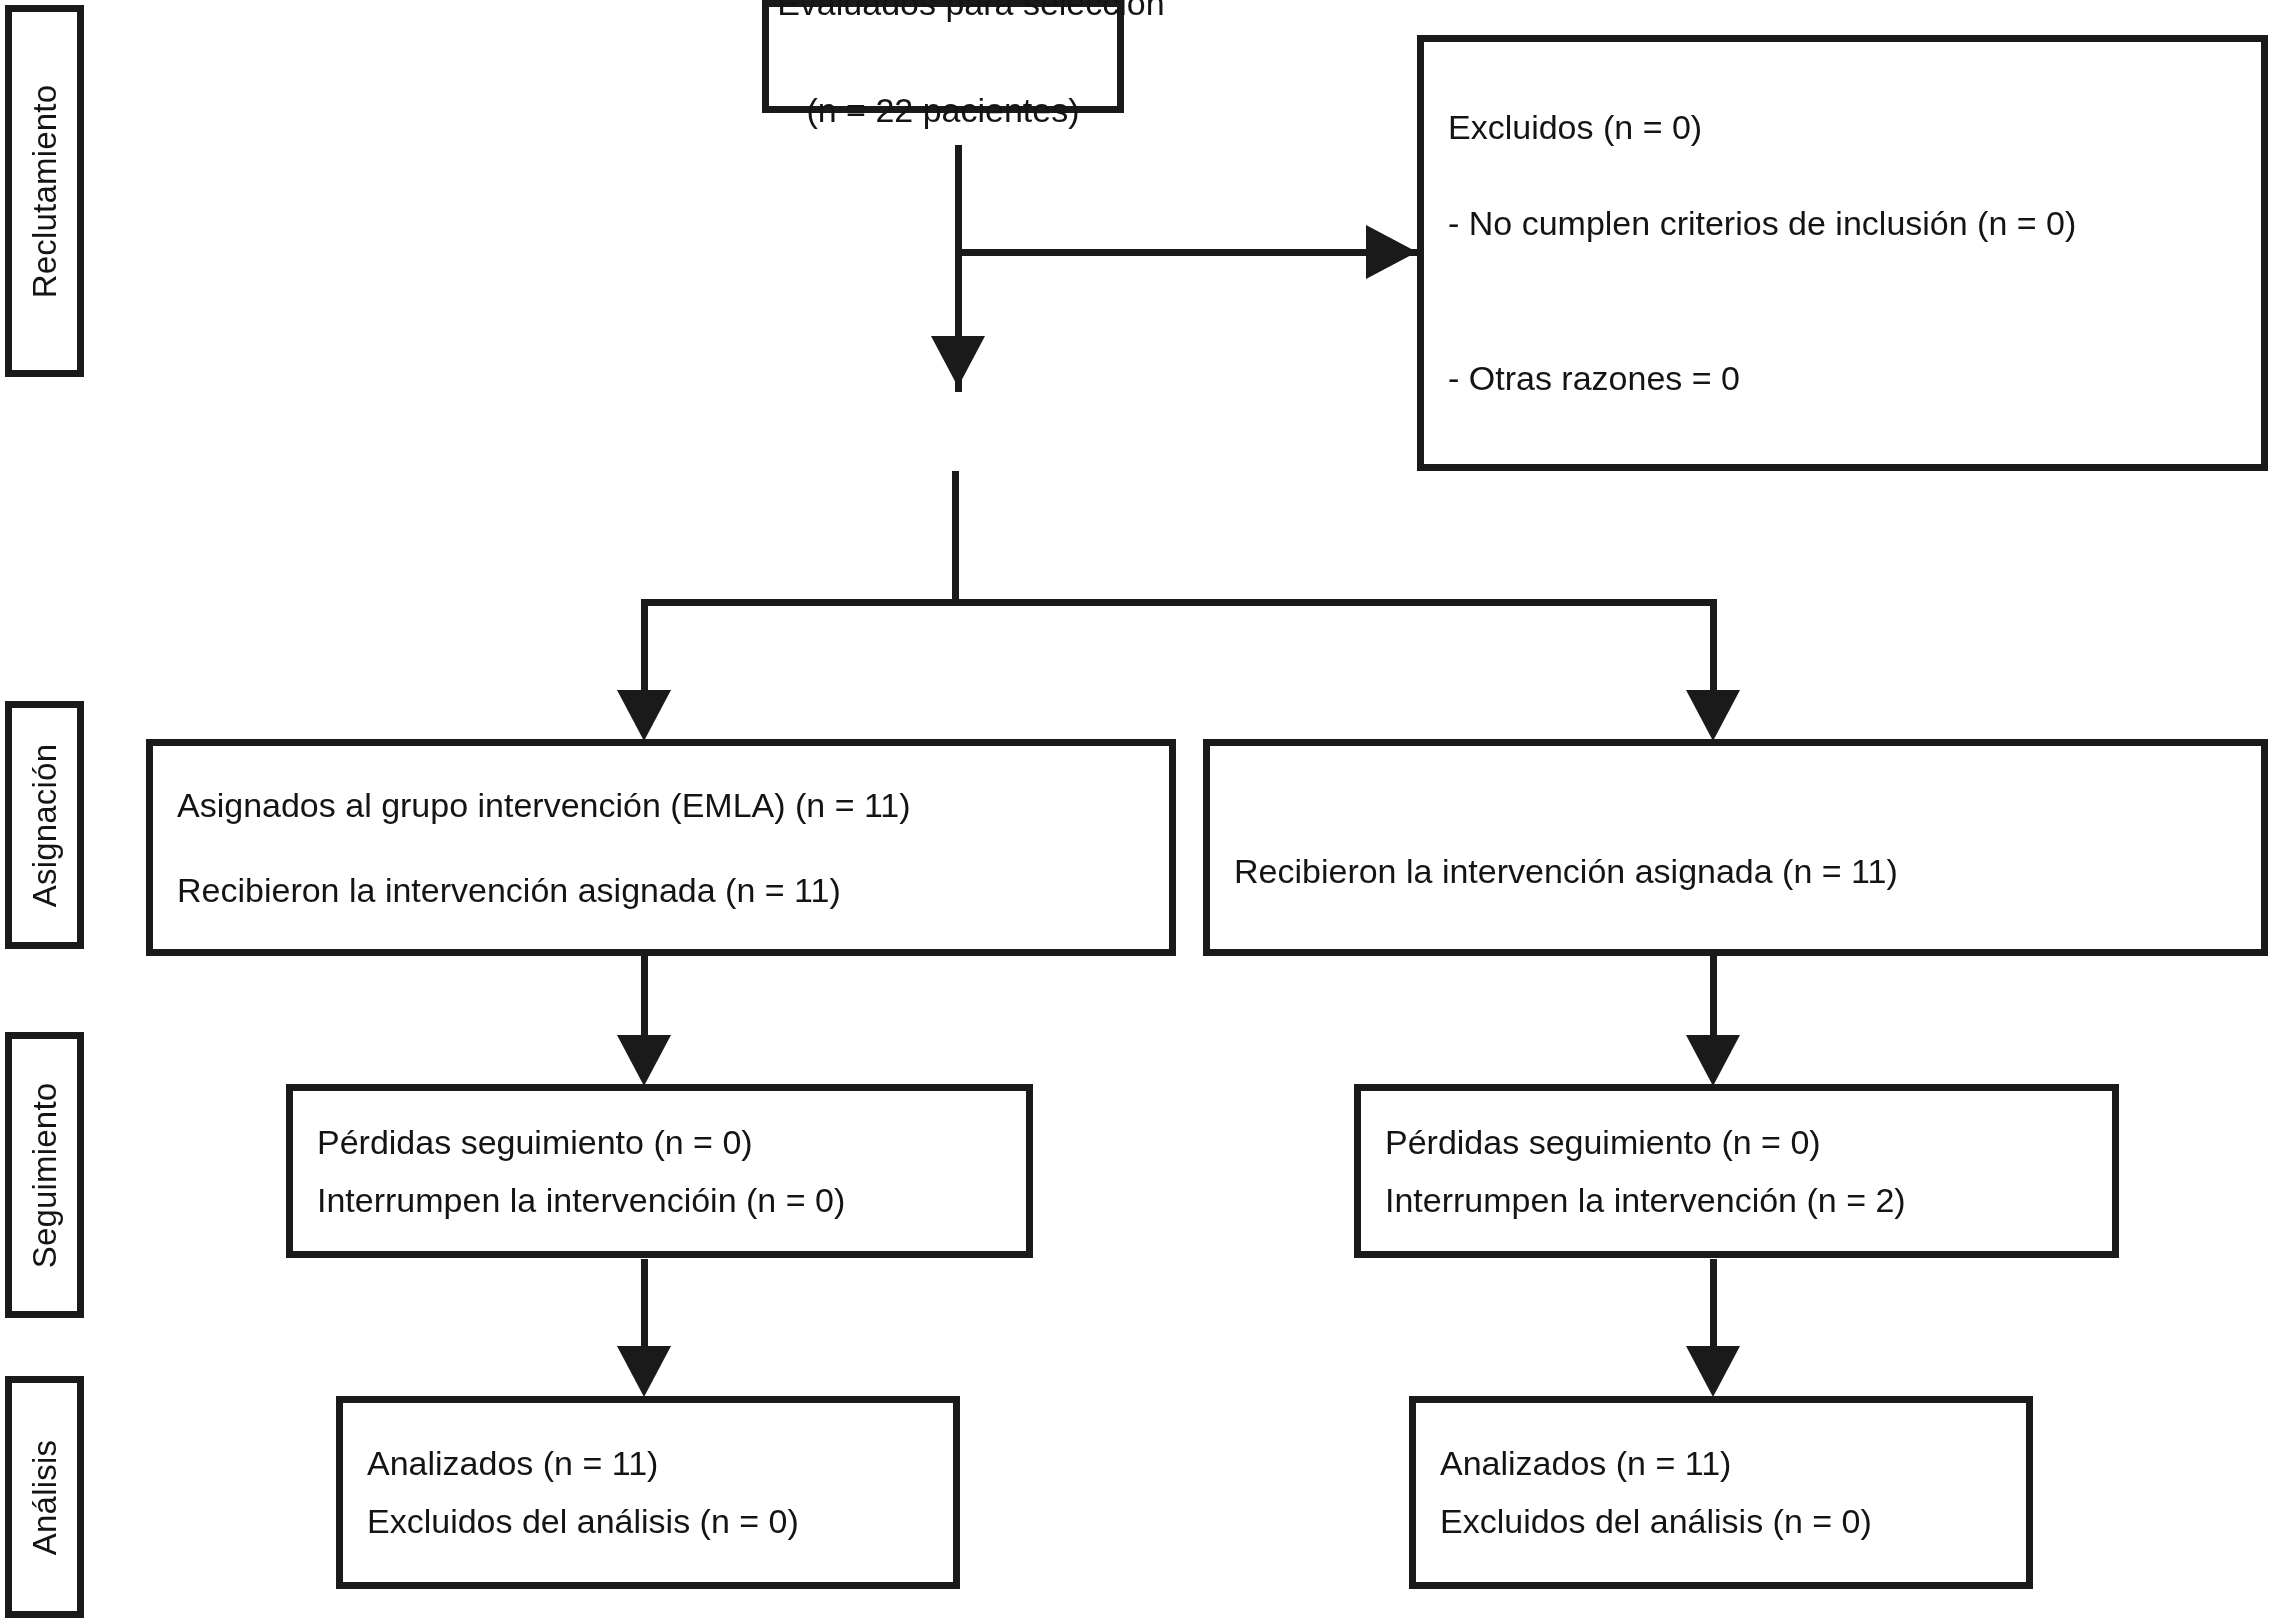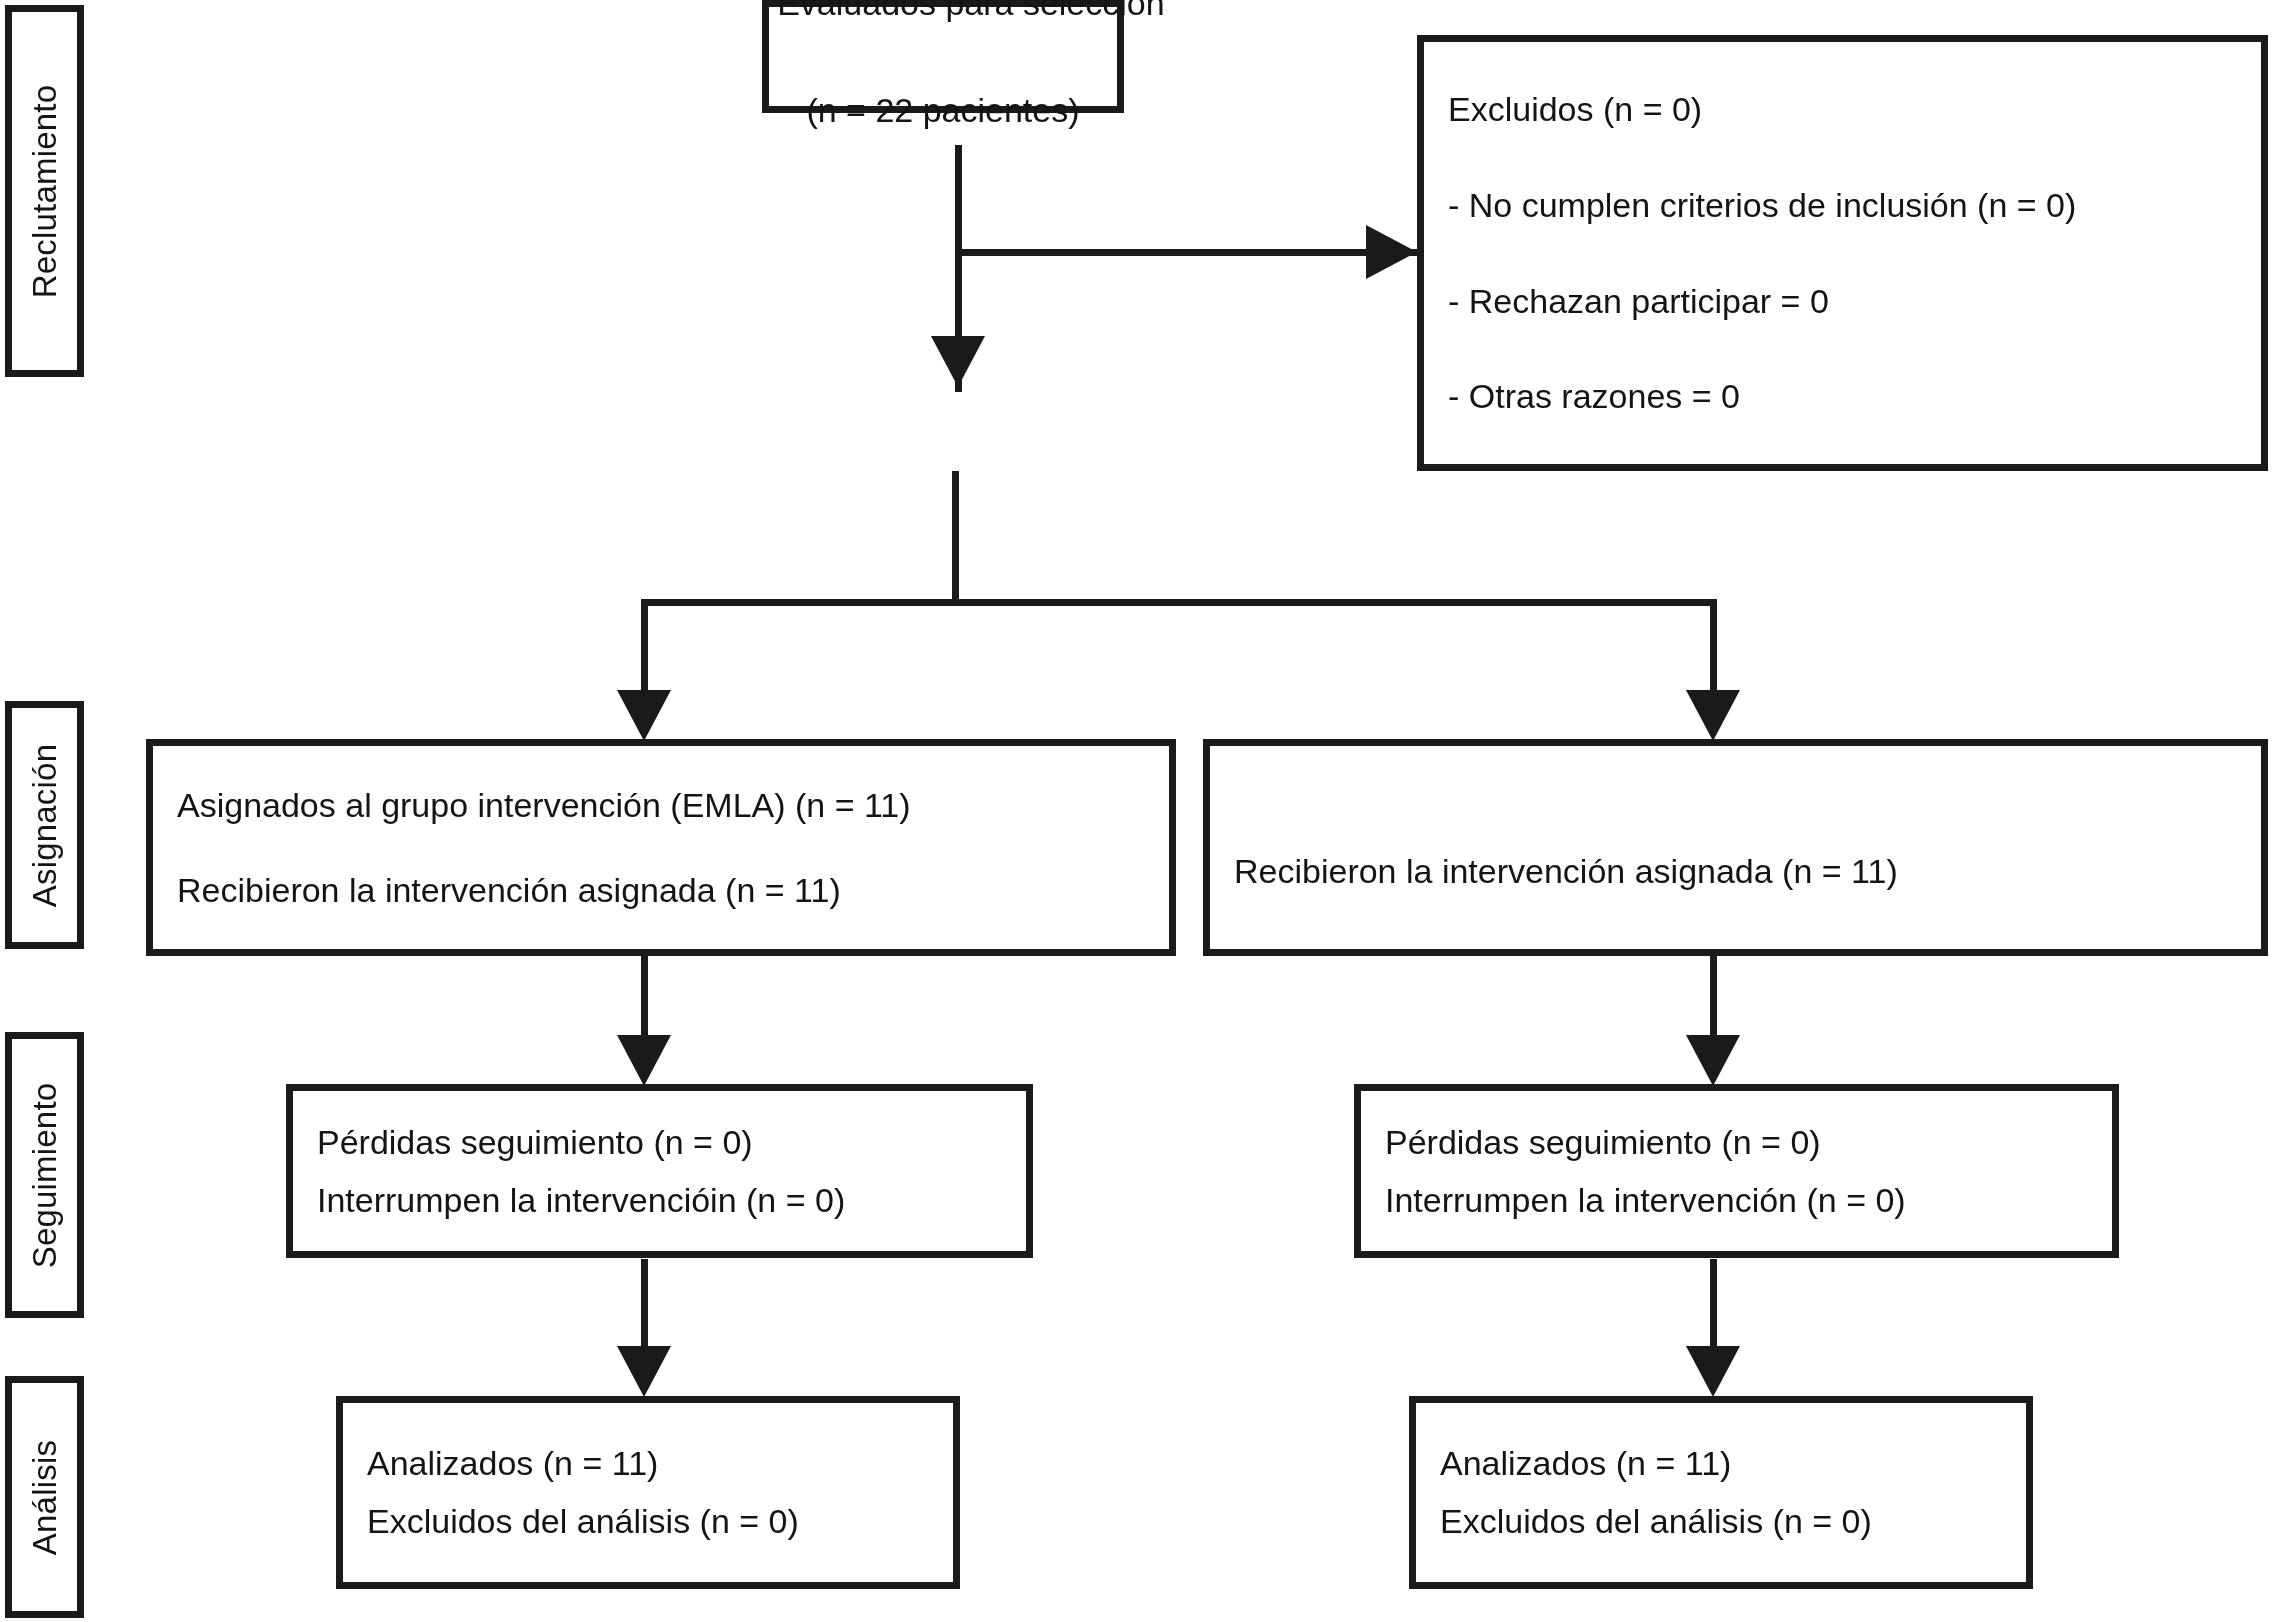--- a/index.html
+++ b/index.html
@@ -120,21 +120,20 @@
     <div class="line">Evaluados para selección</div>
     <div class="gap-sm"></div>
     <div class="line">(n = 22 pacientes)</div>
   </div>
 
   <div class="node-box left" style="left:1417px; top:35px; width:851px; height:436px;">
     <div class="line">Excluidos (n = 0)</div>
     <div class="gap-lg"></div>
     <div class="line">- No cumplen criterios de inclusión (n = 0)</div>
     <div class="gap-lg"></div>
-    <div class="line">- Rechazan participar = 0</div>
     <div class="gap-lg"></div>
     <div class="line">- Otras razones = 0</div>
   </div>
 
   <div class="vline" style="left:955px; top:145px; height:247px;"></div>
 
   <div class="hline" style="left:955px; top:249px; width:462px;"></div>
   <div class="arrow-right" style="left:1366px; top:225px;"></div>
 
   <div class="arrow-down" style="left:931px; top:336px;"></div>
@@ -166,21 +165,21 @@
 
   <div class="node-box left" style="left:286px; top:1084px; width:747px; height:174px;">
     <div class="line">Pérdidas seguimiento (n = 0)</div>
     <div class="gap-sm"></div>
     <div class="line">Interrumpen la intervencióin (n = 0)</div>
   </div>
 
   <div class="node-box left" style="left:1354px; top:1084px; width:765px; height:174px;">
     <div class="line">Pérdidas seguimiento (n = 0)</div>
     <div class="gap-sm"></div>
-    <div class="line">Interrumpen la intervención (n = 0)</div>
+    <div class="line">Interrumpen la intervención (n = 2)</div>
   </div>
 
   <div class="vline" style="left:641px; top:1259px; height:91px;"></div>
   <div class="arrow-down" style="left:617px; top:1346px;"></div>
 
   <div class="vline" style="left:1710px; top:1259px; height:91px;"></div>
   <div class="arrow-down" style="left:1686px; top:1346px;"></div>
 
   <div class="node-box left" style="left:336px; top:1396px; width:624px; height:193px;">
     <div class="line">Analizados (n = 11)</div>

